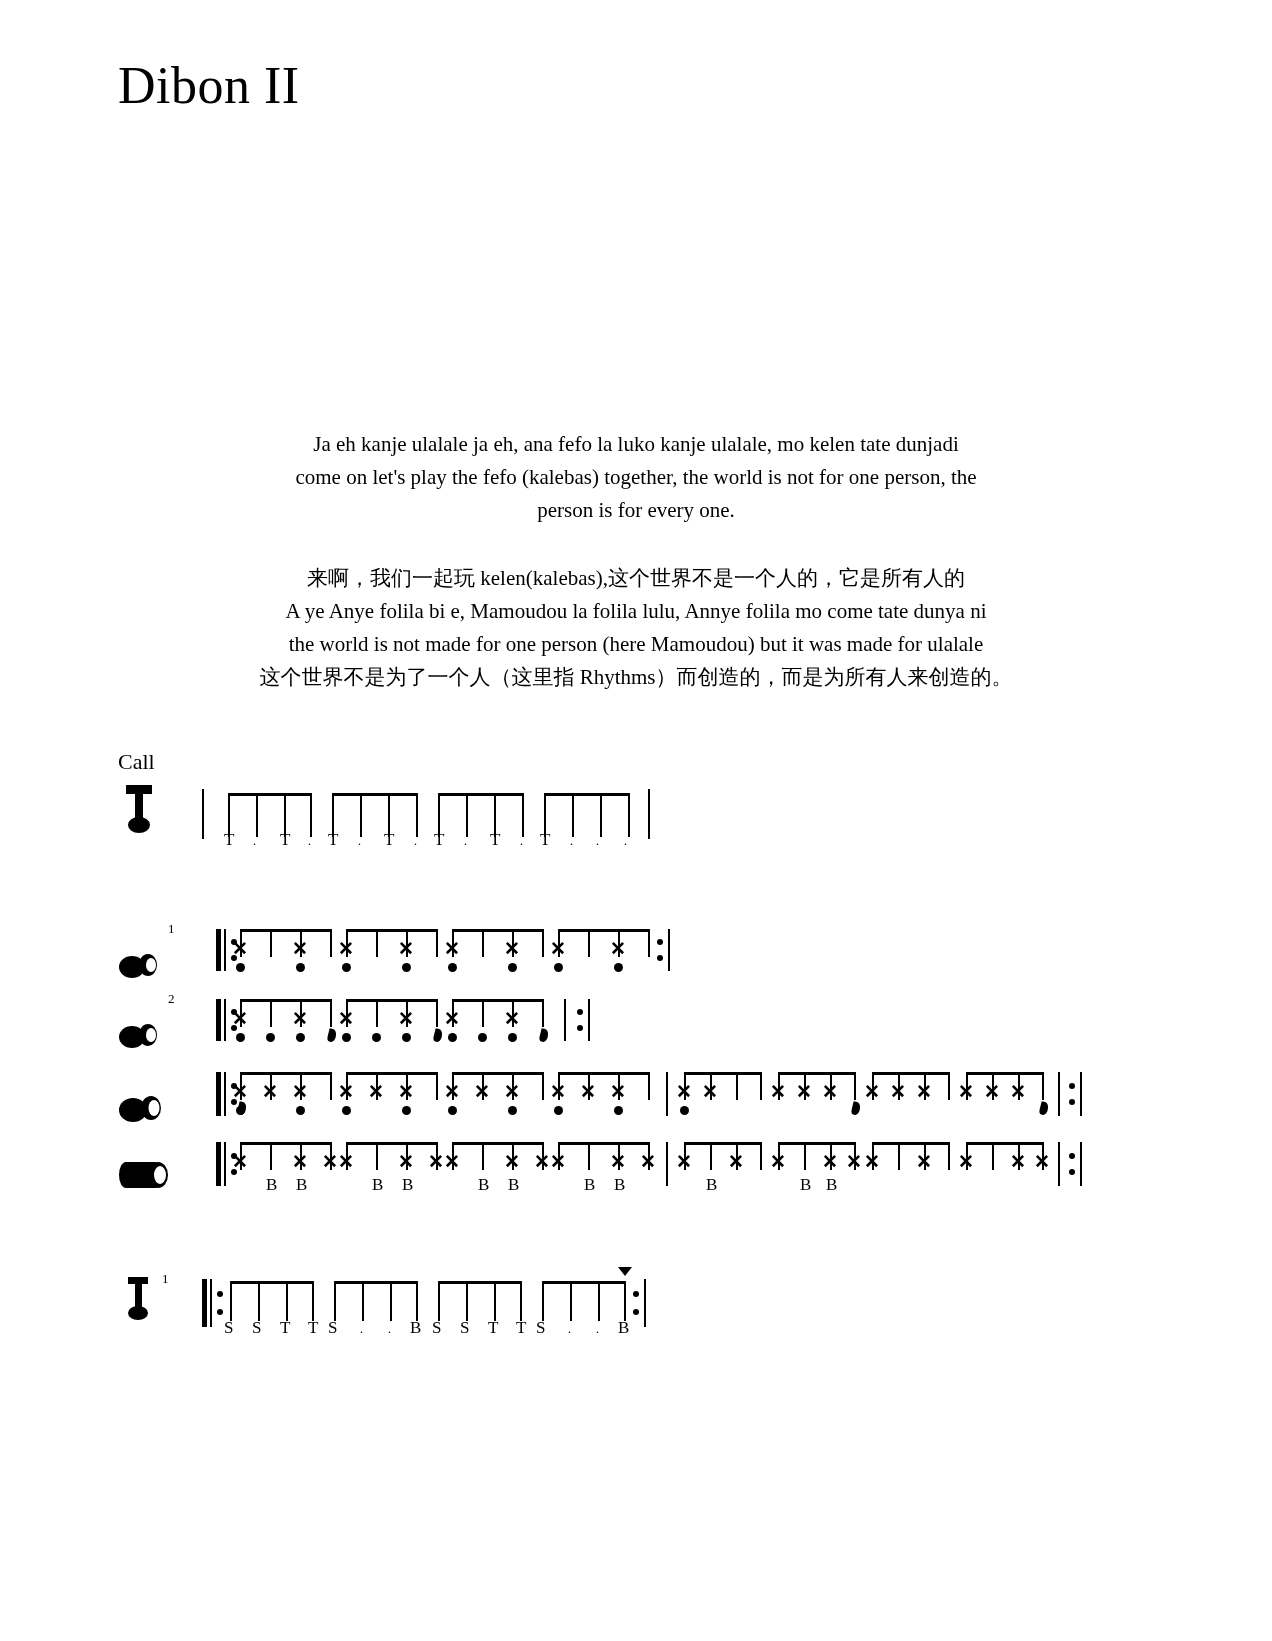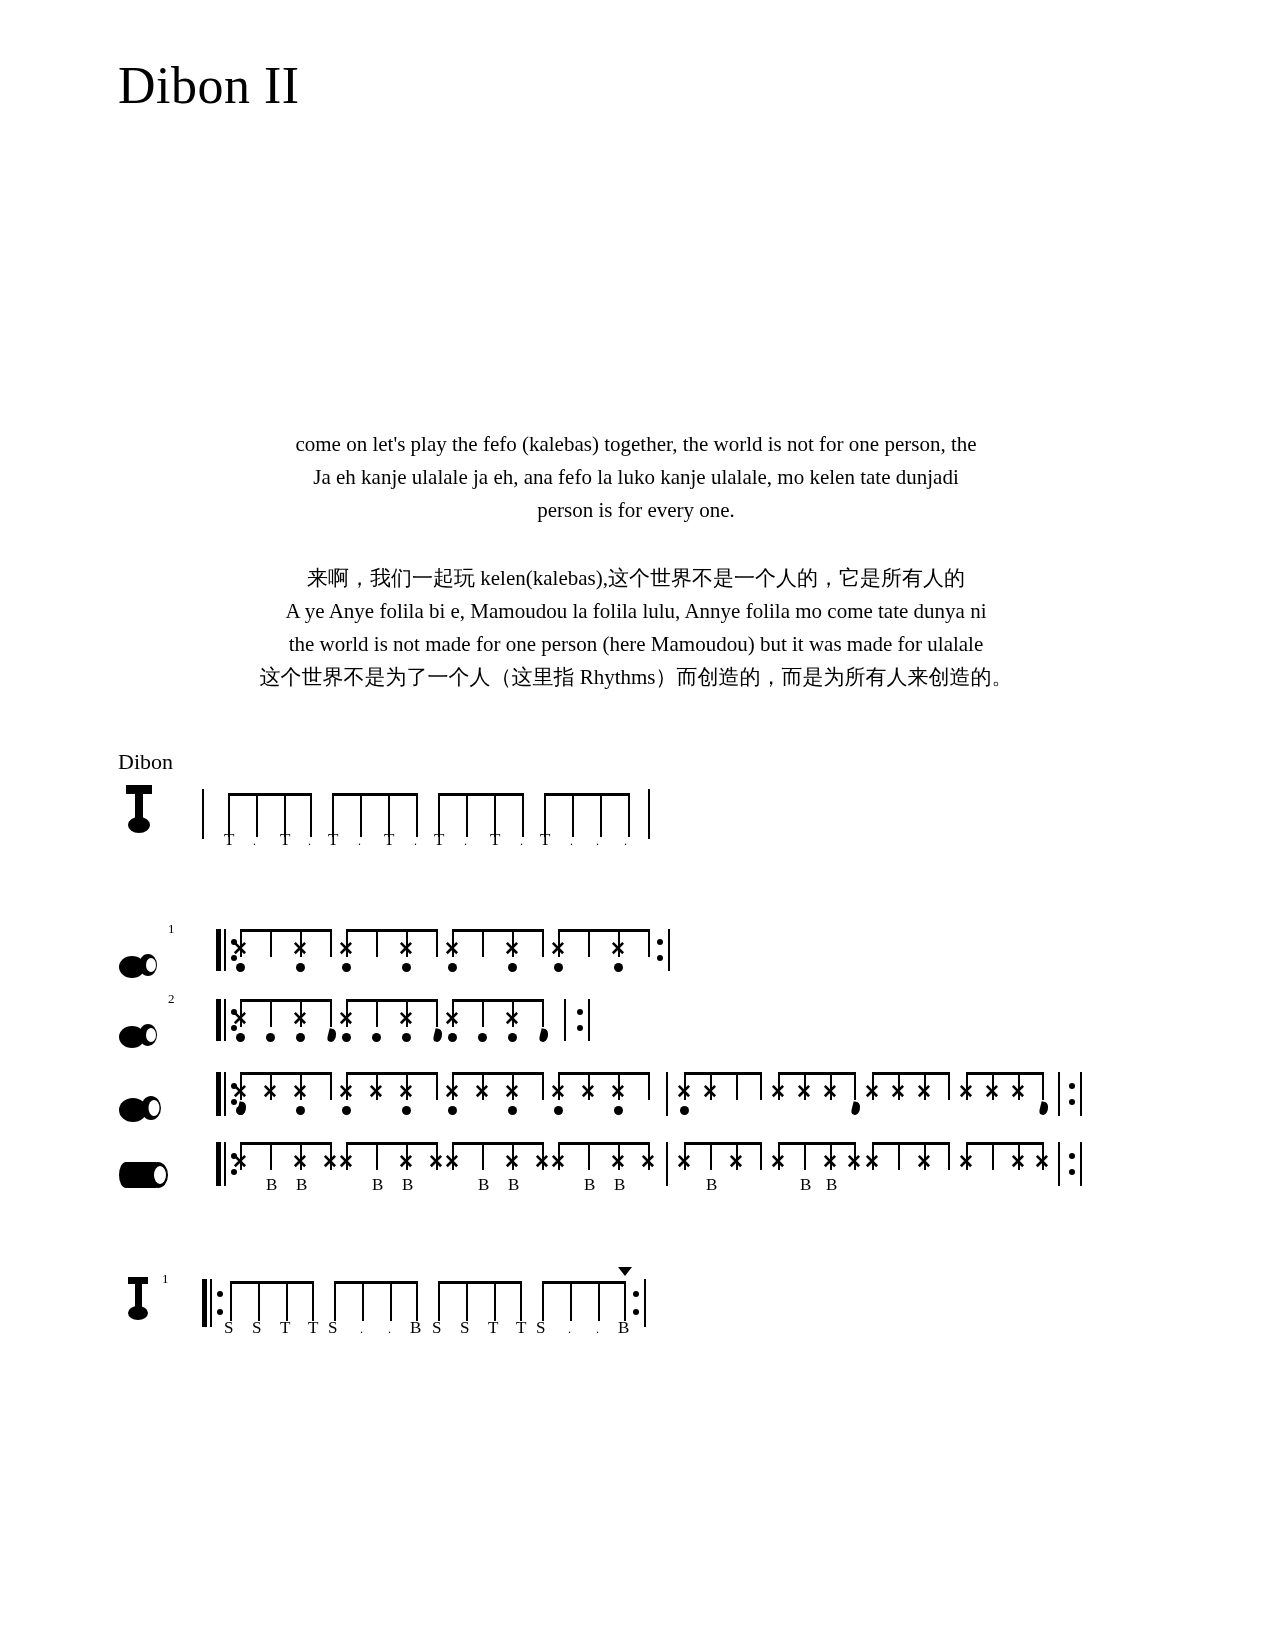--- a/index.html
+++ b/index.html
@@ -152,33 +152,33 @@
 </style>
 </head>
 <body>
 
 <div class="page">
 
   <div class="title">Dibon II</div>
 
 
   <div class="lyrics-block lyrics-a">
+    <div>Ja eh kanje ulalale ja eh, ana fefo la luko kanje ulalale, mo kelen tate dunjadi</div>
     <div>come on let's play the fefo (kalebas) together, the world is not for one person, the</div>
-    <div>Ja eh kanje ulalale ja eh, ana fefo la luko kanje ulalale, mo kelen tate dunjadi</div>
     <div>person is for every one.</div>
   </div>
 
   <div class="lyrics-block lyrics-b">
     <div class="cn">来啊，我们一起玩 kelen(kalebas),这个世界不是一个人的，它是所有人的</div>
     <div>A ye Anye folila bi e, Mamoudou la folila lulu, Annye folila mo come tate dunya ni</div>
     <div>the world is not made for one person (here Mamoudou) but it was made for ulalale</div>
     <div class="cn">这个世界不是为了一个人（这里指 Rhythms）而创造的，而是为所有人来创造的。</div>
   </div>
 
-  <div class="call-label">Dibon</div>
+  <div class="call-label">Call</div>
 
   <div class="system sys-call">
 
     <svg class="inst-icon" width="40" height="60" viewBox="0 0 40 60">
       <rect x="8" y="2" width="26" height="9" fill="#000"></rect>
       <rect x="17" y="11" width="8" height="26" fill="#000"></rect>
       <ellipse cx="21" cy="42" rx="11" ry="8" fill="#000"></ellipse>
     </svg>
 
     <div class="bar-line" style="left:84px; top:6px; height:50px;"></div>

